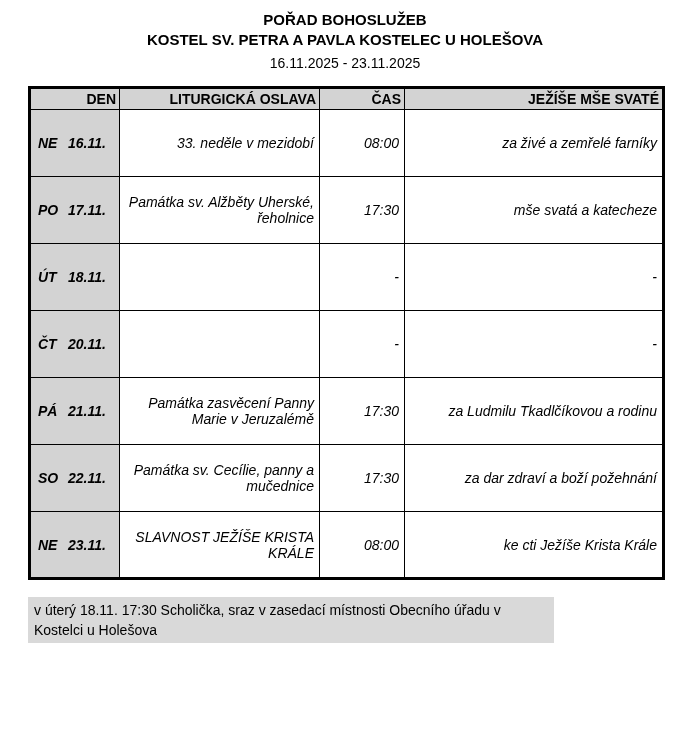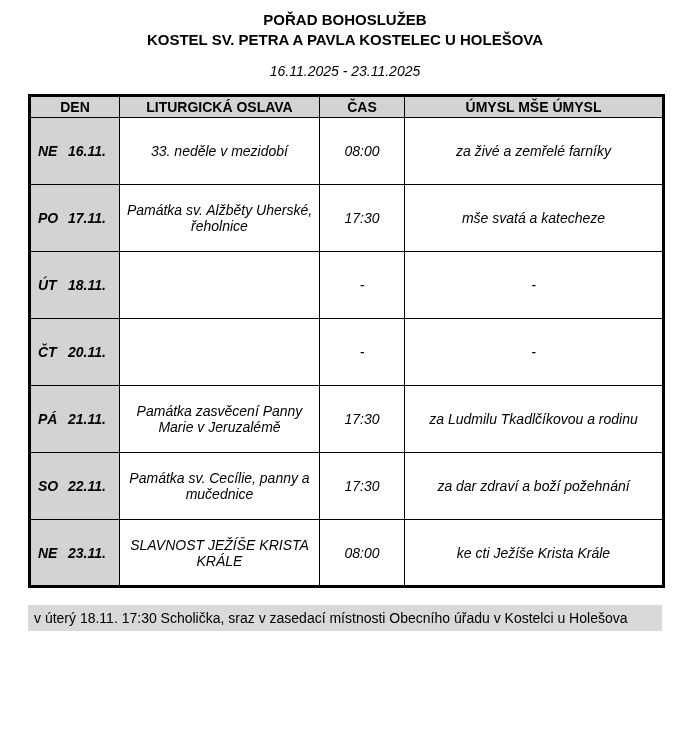--- a/index.html
+++ b/index.html
@@ -29,35 +29,34 @@
   }
   .subtitle {
     font-size: 15px;
     font-weight: bold;
     line-height: 20px;
     text-align: center;
   }
   .daterange {
     font-size: 14px;
     line-height: 19px;
-    margin-top: 12px;
-    font-style: italic;
+    margin-top: 4px;
   }
   table.schedule {
     border-collapse: collapse;
     table-layout: fixed;
     width: 634px;
     margin-top: 13px;
     border: 3px solid #000000;
   }
   table.schedule th,
   table.schedule td {
     border: 1px solid #000000;
     font-size: 14px;
-    text-align: center;
+    text-align: right;
     vertical-align: middle;
     padding: 2px 5px;
     box-sizing: border-box;
     overflow: hidden;
   }
   table.schedule thead th {
     background: var(--header-bg, #d3d3d3);
     font-weight: bold;
     height: 22px;
     padding: 2px 3px;
@@ -79,21 +78,21 @@
   }
   td.den .date {
     display: inline-block;
     margin-left: 6px;
   }
   .col-den   { width: 90px; }
   .col-osl   { width: 200px; }
   .col-cas   { width: 85px; }
   .col-umysl { width: 259px; }
   .footer-note {
-    width: 634px;
+    width: 526px;
     margin-top: 17px;
     background: var(--footer-bg, #d9d9d9);
     font-size: 14px;
     line-height: 20px;
     padding: 3px 6px;
     box-sizing: border-box;
     text-align: left;
   }
 </style>
 </head>
@@ -112,21 +111,21 @@
       <col class="col-den">
       <col class="col-osl">
       <col class="col-cas">
       <col class="col-umysl">
     </colgroup>
     <thead>
       <tr>
         <th>DEN</th>
         <th>LITURGICKÁ OSLAVA</th>
         <th>ČAS</th>
-        <th>ÚMYSL MŠE ÚMYSL</th>
+        <th>JEŽÍŠE MŠE SVATÉ</th>
       </tr>
     </thead>
     <tbody>
       <tr>
         <td class="den">
           <span class="day">NE</span><span class="date">16.11.</span>
         </td>
         <td>33. neděle v mezidobí</td>
         <td>08:00</td>
         <td>za živé a zemřelé farníky</td>

